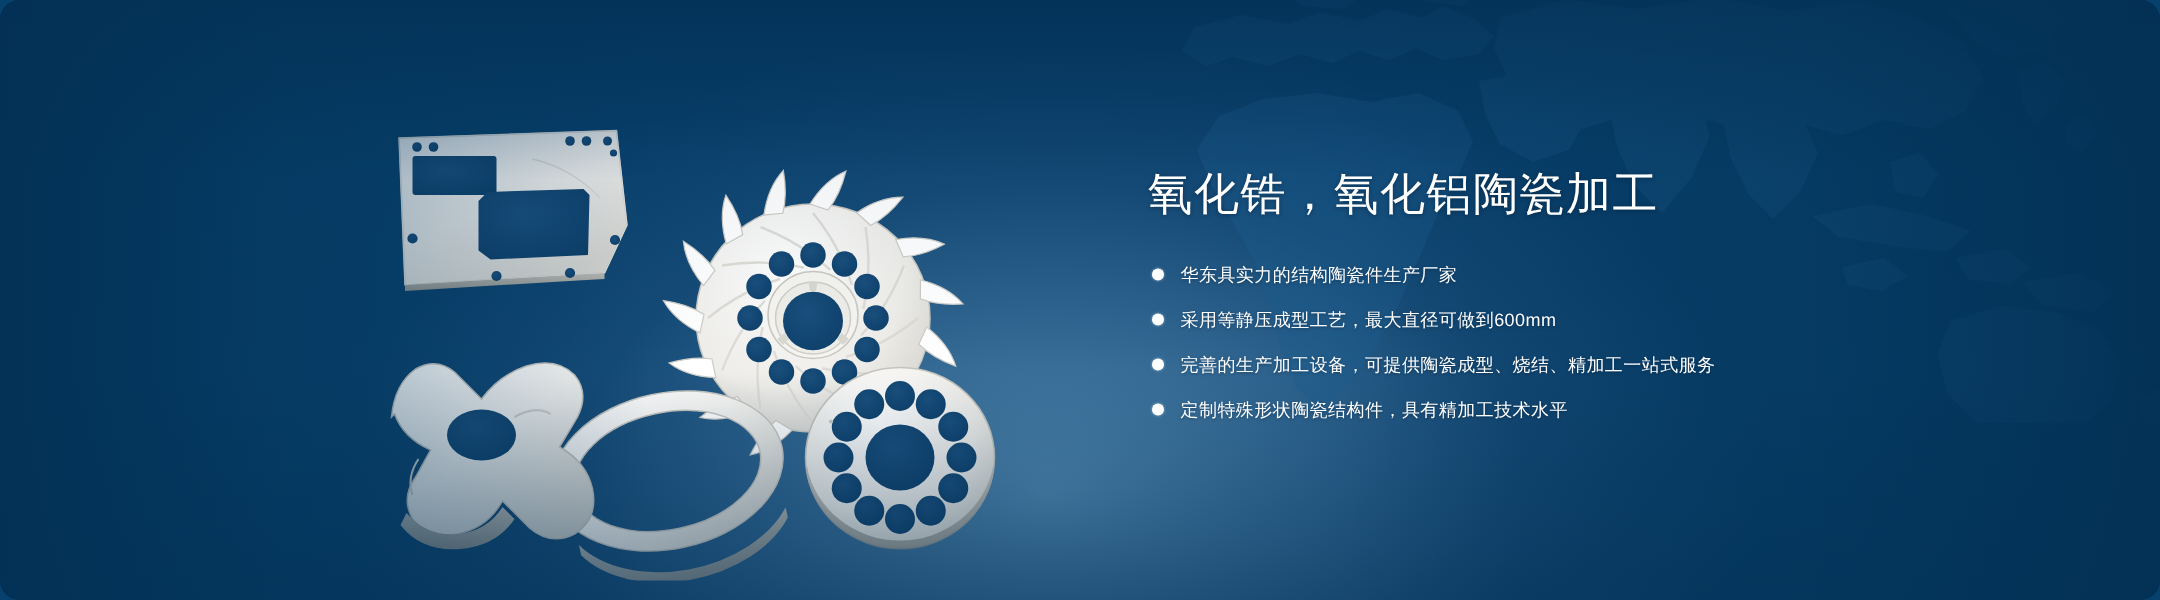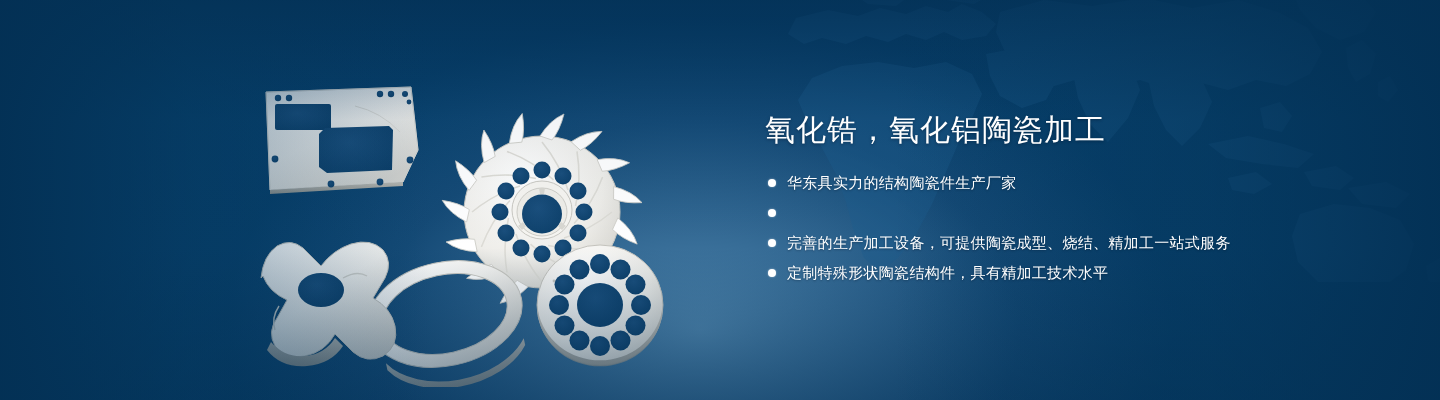--- a/index.html
+++ b/index.html
@@ -10,20 +10,21 @@
   body {
     font-family: "Liberation Sans", "DejaVu Sans", sans-serif;
   }
 
   .banner {
     position: relative;
     width: 1440px;
     height: 400px;
     overflow: hidden;
     background: #06406c;
+    border-radius: 13px;
   }
 
   
   .bg-base {
     position: absolute;
     inset: 0;
     background: #06406c;
   }
   .bg-glow {
     position: absolute;
@@ -107,21 +108,21 @@
     width: 8px;
     height: 8px;
     border-radius: 50%;
     background: #ffffff;
     flex: 0 0 8px;
     margin: 0 11px 0 3px;
     box-shadow: 0 0 2px rgba(255,255,255,0.5);
   }
   .bullet-text {
     color: #ffffff;
-    font-size: 15px;
+    font-size: 12px;
     line-height: 22px;
     letter-spacing: 0.3px;
     white-space: nowrap;
     text-shadow: 0 1px 2px rgba(0,20,40,0.4);
   }
 </style>
 </head>
 <body>
 
 <div class="banner">
@@ -348,20 +349,21 @@
   <div class="copy">
     <h1 class="headline">氧化锆，氧化铝陶瓷加工</h1>
 
     <ul class="bullets">
       <li class="bullet">
         <span class="bullet-dot"></span>
         <span class="bullet-text">华东具实力的结构陶瓷件生产厂家</span>
       </li>
       <li class="bullet">
         <span class="bullet-dot"></span>
+        <span class="bullet-text">采用等静压成型工艺，最大直径可做到600mm</span>
       </li>
       <li class="bullet">
         <span class="bullet-dot"></span>
         <span class="bullet-text">完善的生产加工设备，可提供陶瓷成型、烧结、精加工一站式服务</span>
       </li>
       <li class="bullet">
         <span class="bullet-dot"></span>
         <span class="bullet-text">定制特殊形状陶瓷结构件，具有精加工技术水平</span>
       </li>
     </ul>

